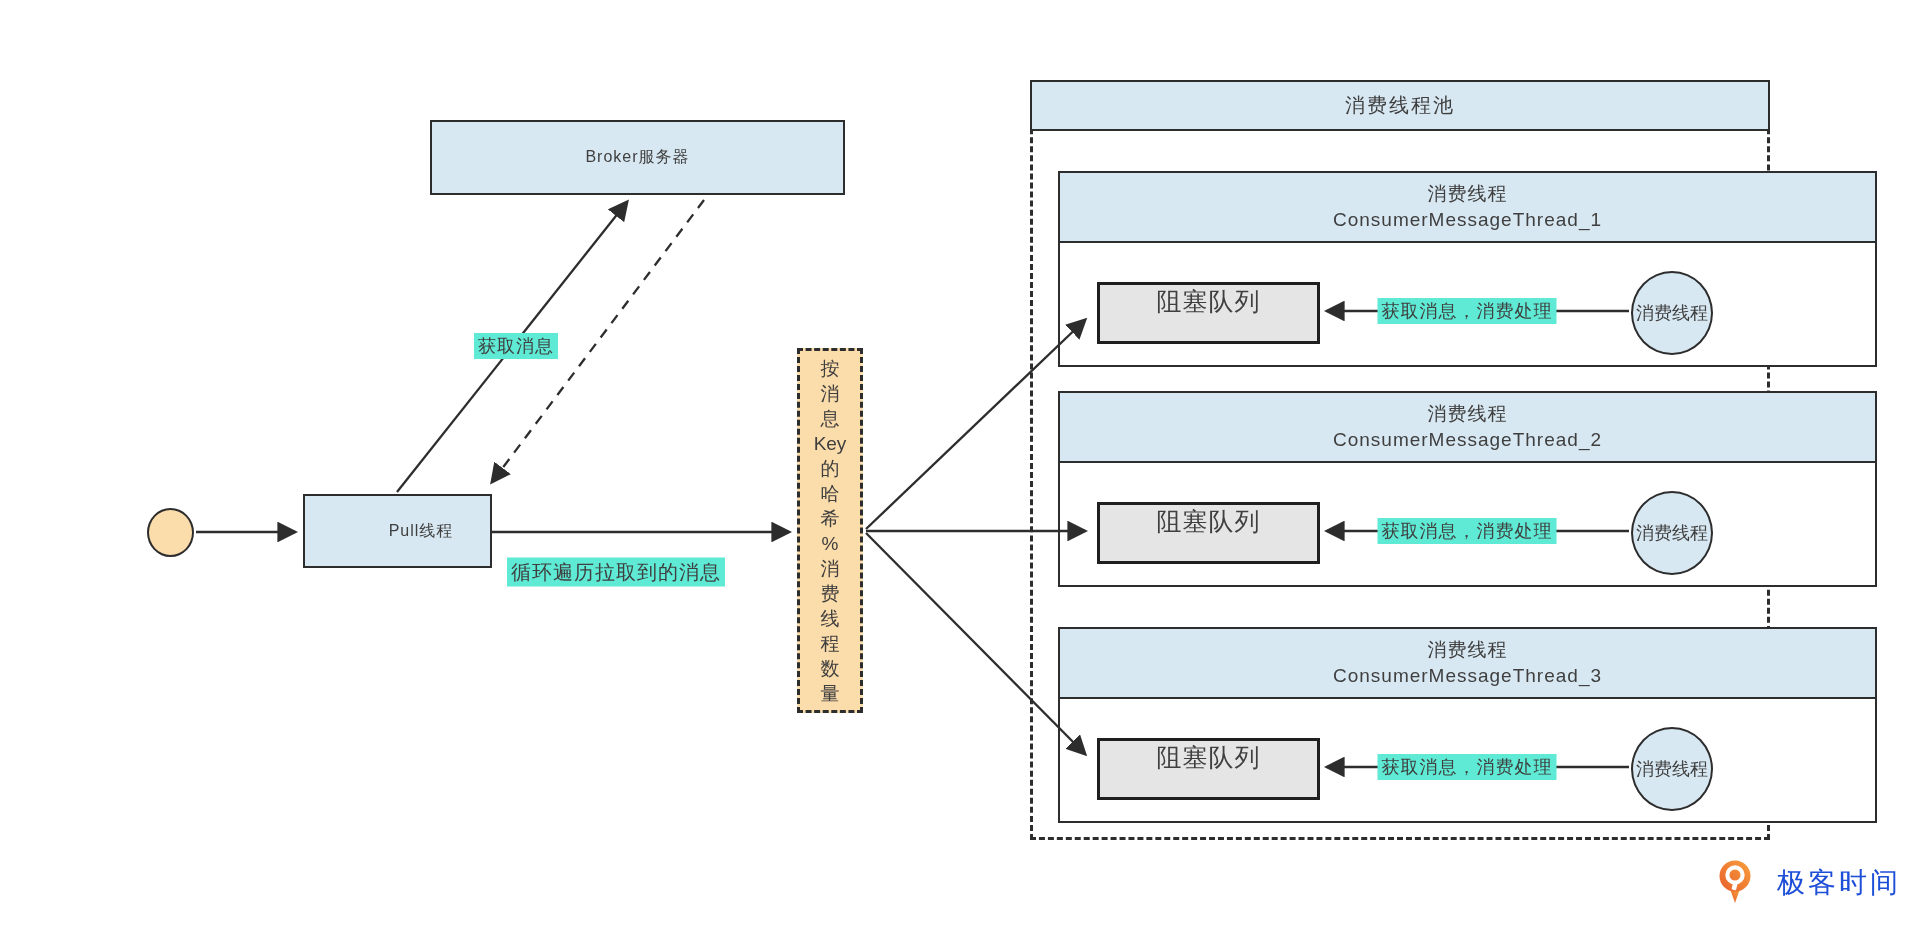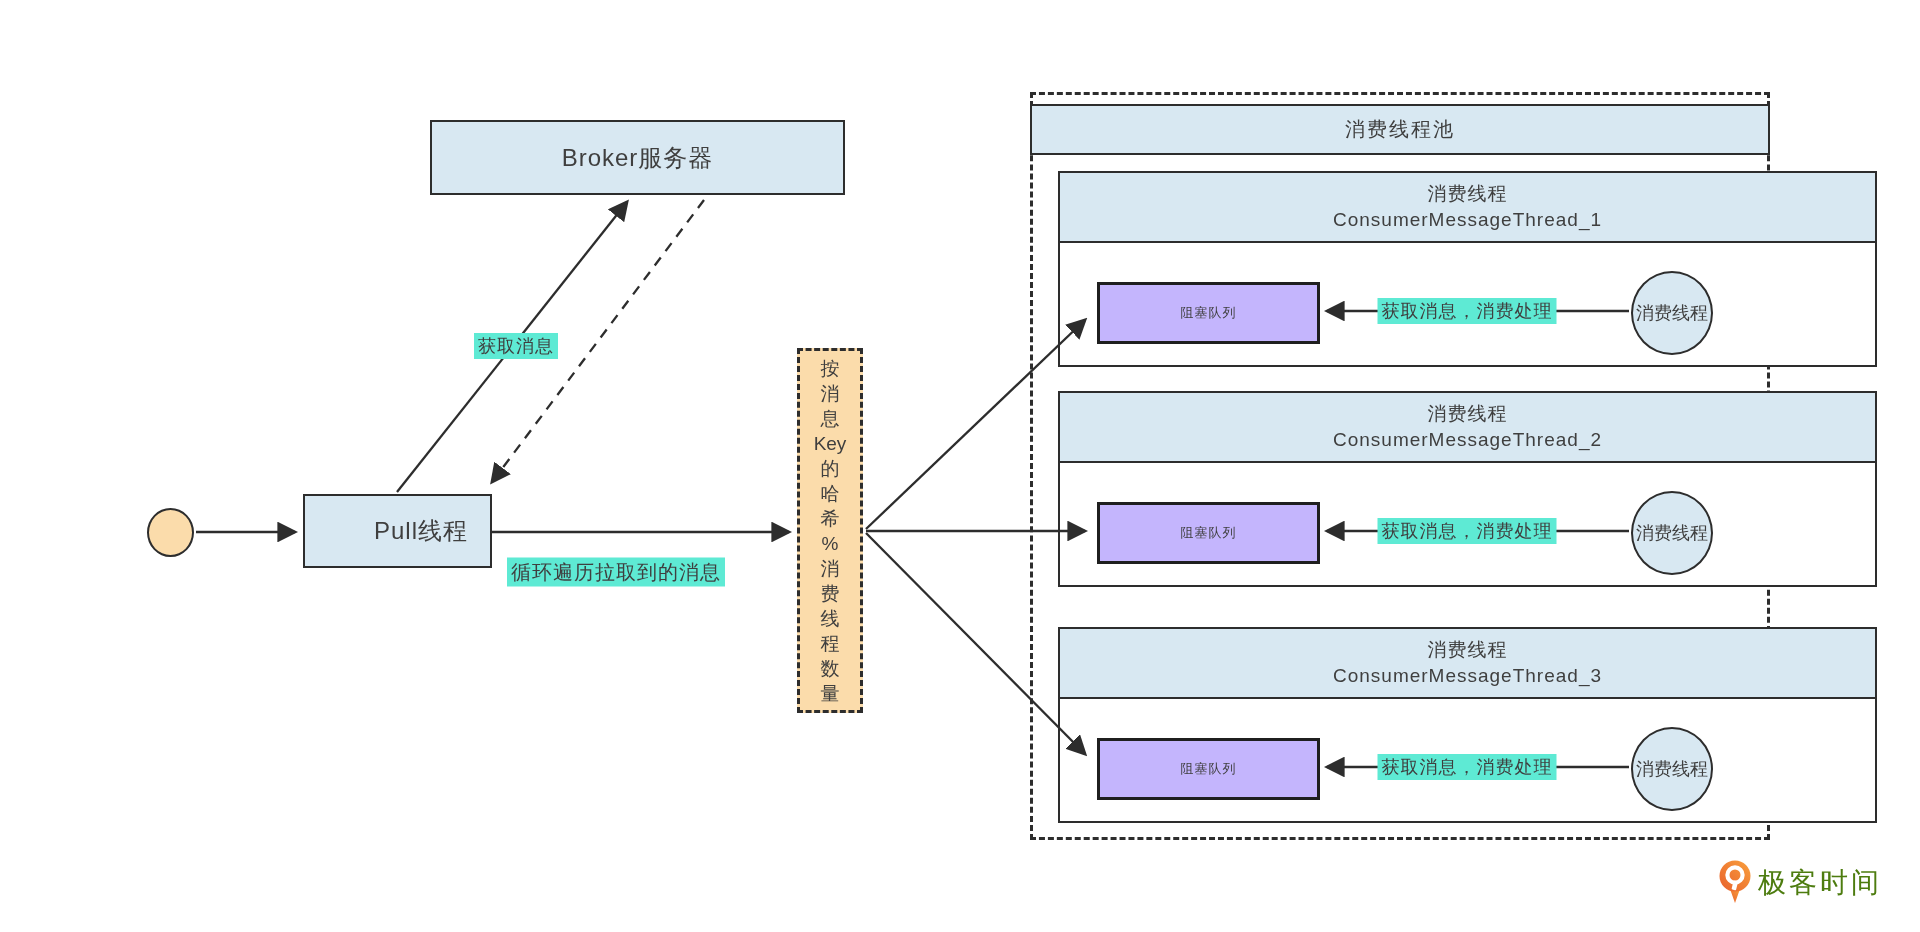--- a/index.html
+++ b/index.html
@@ -6,21 +6,21 @@
   .stage{
     position:relative;width:1920px;height:932px;background:#ffffff;overflow:hidden;
     font-family:"Liberation Sans","DejaVu Sans",sans-serif;color:#3f3f3f;
   }
   svg.wires{position:absolute;left:0;top:0;z-index:5;pointer-events:none;}
 
   
   .node{
     position:absolute;box-sizing:border-box;border:2.5px solid #2d2d2d;
     background:#d8e8f2;display:flex;align-items:center;justify-content:center;
-    font-size:24px;letter-spacing:1px;z-index:2;
+    font-size:16px;letter-spacing:1px;z-index:2;
   }
   .start-dot{
     position:absolute;box-sizing:border-box;border:2.5px solid #2d2d2d;border-radius:50%;
     background:#fbdcab;z-index:2;
   }
   .hash-box{
     position:absolute;box-sizing:border-box;border:3px dashed #2d2d2d;background:#fbdcab;
     display:flex;flex-direction:column;align-items:center;justify-content:center;
     z-index:2;
   }
@@ -36,35 +36,35 @@
   .tgroup{
     position:absolute;box-sizing:border-box;border:2.5px solid #2d2d2d;background:#ffffff;z-index:2;
     left:1058px;width:819px;height:196px;
   }
   .tgroup .thead{
     box-sizing:border-box;height:70px;border-bottom:2.5px solid #2d2d2d;background:#d8e8f2;
     display:flex;flex-direction:column;align-items:center;justify-content:center;
     font-size:19px;line-height:26px;letter-spacing:1px;
   }
   .queue{
-    position:absolute;box-sizing:border-box;border:3px solid #1f1f1f;background:#c4b5fd;
+    position:absolute;box-sizing:border-box;border:3px solid #1f1f1f;background:#e5e5e5;
     left:37px;top:109px;width:223px;height:62px;
-    display:flex;align-items:center;justify-content:center;font-size:13px;letter-spacing:1px;
+    display:flex;justify-content:center;font-size:25px;letter-spacing:1px;
   }
   .worker{
     position:absolute;box-sizing:border-box;border:2.5px solid #2d2d2d;background:#d8e8f2;border-radius:50%;
     left:571px;top:98px;width:82px;height:84px;
     display:flex;align-items:center;justify-content:center;font-size:18px;
   }
   .wire-label{
     position:absolute;transform:translate(-50%,-50%);background:#5eead4;
     padding:1px 4px;font-size:18px;white-space:nowrap;z-index:6;letter-spacing:1px;
   }
   .logo{position:absolute;display:flex;align-items:center;z-index:4;}
-  .logo-text{font-size:28px;letter-spacing:3px;color:#4d7c0f;margin-left:6px;}
+  .logo-text{font-size:28px;letter-spacing:3px;color:#1d4ed8;margin-left:25px;}
 </style>
 </head>
 <body>
 
 <div class="stage">
 
   <div class="node" style="left:430px;top:120px;width:415px;height:75px;">
     <span>Broker服务器</span>
   </div>
 
@@ -85,21 +85,21 @@
     <span class="vchar">%</span>
     <span class="vchar">消</span>
     <span class="vchar">费</span>
     <span class="vchar">线</span>
     <span class="vchar">程</span>
     <span class="vchar">数</span>
     <span class="vchar">量</span>
   </div>
 
   <div class="pool-dash" style="left:1030px;top:92px;width:740px;height:748px;"></div>
-  <div class="pool-header" style="left:1030px;top:104px;width:740px;height:51px;justify-content:center;">
+  <div class="pool-header" style="left:1030px;top:80px;width:740px;height:51px;justify-content:center;">
     <span>消费线程池</span>
   </div>
 
   <div class="tgroup" style="top:171px;">
     <div class="thead">
       <div>消费线程</div>
       <div>ConsumerMessageThread_1</div>
     </div>
     <div class="queue">
       <span>阻塞队列</span>

